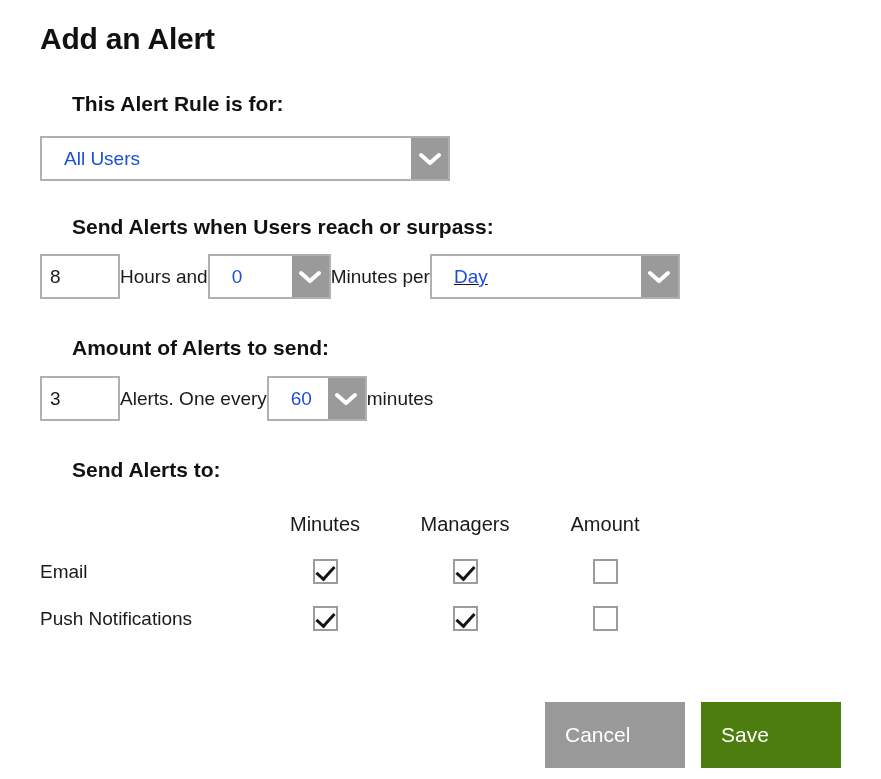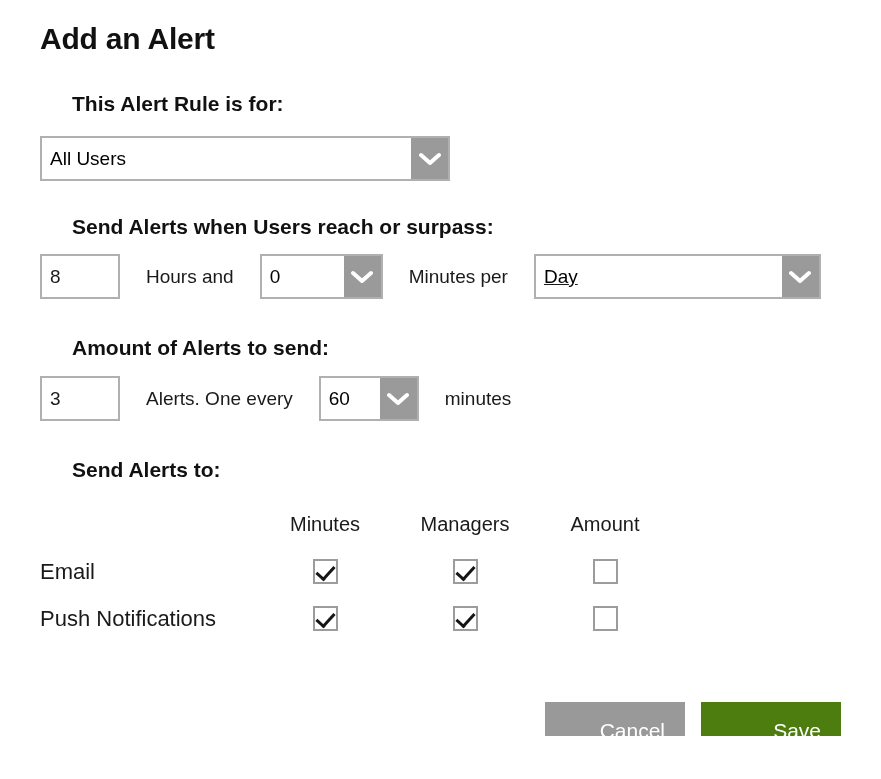--- a/index.html
+++ b/index.html
@@ -54,21 +54,21 @@
     left: 40px;
   }
   #row-rule-for   { top: 136px; }
   #row-threshold  { top: 254px; }
   #row-amount     { top: 376px; }
 
   .inline-text {
     font-size: 19px;
     color: #1a1a1a;
     white-space: nowrap;
-    padding: 0 26px;
+    padding: 0 0;
   }
 
   
   .text-input {
     box-sizing: border-box;
     height: 45px;
     border: 2px solid #b0b0b0;
     background: #ffffff;
     font-family: "Liberation Sans", sans-serif;
     font-size: 19px;
@@ -88,38 +88,38 @@
     display: flex;
     align-items: stretch;
     cursor: pointer;
     position: relative;
   }
   .select .value {
     flex: 1 1 auto;
     display: flex;
     align-items: center;
     font-size: 19px;
-    color: #000000;
-    padding: 0 8px;
+    color: #1d4ed8;
+    padding: 0 22px;
     white-space: nowrap;
     overflow: hidden;
   }
   .select .arrow-btn {
     flex: 0 0 auto;
     width: 37px;
     background: #9a9a9a;
     display: flex;
     align-items: center;
     justify-content: center;
   }
   .select .arrow-btn svg { display: block; }
 
   #sel-target  { width: 410px; }
   #sel-minutes { width: 123px; }
-  #sel-period  { width: 287px; text-decoration: underline; }
+  #sel-period  { width: 250px; text-decoration: underline; }
   #sel-every   { width: 100px; }
 
   
   #matrix {
     position: absolute;
     left: 40px;
     top: 500px;
   }
   #matrix table {
     border-collapse: collapse;
@@ -132,21 +132,21 @@
     font-size: 20px;
     font-weight: normal;
     color: #1a1a1a;
     text-align: center;
     height: 48px;
     vertical-align: middle;
   }
   #matrix thead th.corner { width: 215px; }
   #matrix thead th.col    { width: 140px; }
   #matrix tbody td.rowlabel {
-    font-size: 22px;
+    font-size: 19px;
     color: #1a1a1a;
     text-align: left;
     height: 47px;
     vertical-align: middle;
     white-space: nowrap;
   }
   #matrix tbody td.cell {
     text-align: center;
     vertical-align: middle;
     height: 47px;
@@ -183,26 +183,26 @@
     display: flex;
     justify-content: flex-end;
     gap: 16px;
   }
   .btn {
     border: none;
     border-radius: 0;
     font-family: "Liberation Sans", sans-serif;
     font-size: 21px;
     color: #ffffff;
-    height: 34px;
+    height: 66px;
     padding: 4px 20px;
     cursor: pointer;
     min-width: 140px;
     line-height: 50px;
-    text-align: right;
+    text-align: left;
   }
   .btn-cancel { background: #999999; }
   .btn-save   { background: #4d7c0f; }
 </style>
 </head>
 <body>
 
 <div class="page">
 
   <div class="page-title">Add an Alert</div>

